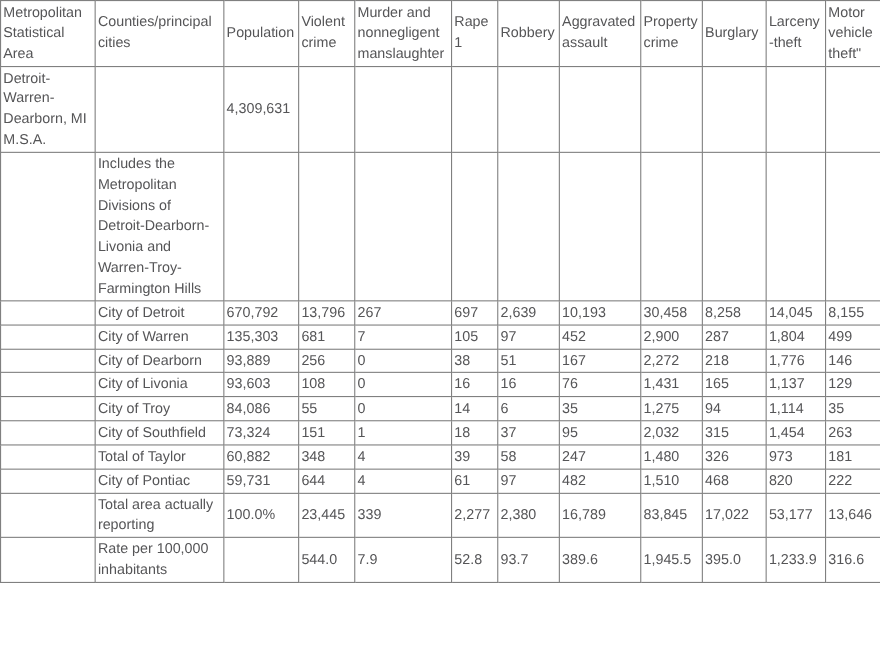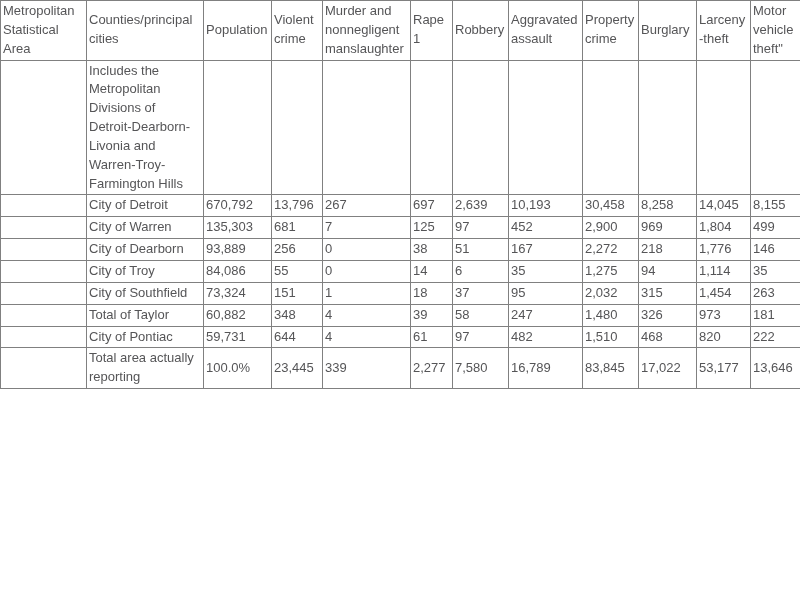--- a/index.html
+++ b/index.html
@@ -76,20 +76,34 @@
           <th>Robbery</th>
           <th>Aggravated assault</th>
           <th>Property crime</th>
           <th>Burglary</th>
           <th>Larceny-theft</th>
           <th>Motor vehicle theft"</th>
         </tr>
     </thead>
     <tbody>
         <tr>
+          <td>Detroit-Warren-Dearborn, MI M.S.A.</td>
+          <td></td>
+          <td>4,309,631</td>
+          <td></td>
+          <td></td>
+          <td></td>
+          <td></td>
+          <td></td>
+          <td></td>
+          <td></td>
+          <td></td>
+          <td></td>
+        </tr>
+        <tr>
           <td></td>
           <td>Includes the Metropolitan Divisions of Detroit-Dearborn-Livonia and Warren-Troy-Farmington Hills</td>
           <td></td>
           <td></td>
           <td></td>
           <td></td>
           <td></td>
           <td></td>
           <td></td>
           <td></td>
@@ -109,44 +123,58 @@
           <td>8,258</td>
           <td>14,045</td>
           <td>8,155</td>
         </tr>
         <tr>
           <td></td>
           <td>City of Warren</td>
           <td>135,303</td>
           <td>681</td>
           <td>7</td>
-          <td>125</td>
+          <td>105</td>
           <td>97</td>
           <td>452</td>
           <td>2,900</td>
-          <td>969</td>
+          <td>287</td>
           <td>1,804</td>
           <td>499</td>
         </tr>
         <tr>
           <td></td>
           <td>City of Dearborn</td>
           <td>93,889</td>
           <td>256</td>
           <td>0</td>
           <td>38</td>
           <td>51</td>
           <td>167</td>
           <td>2,272</td>
           <td>218</td>
           <td>1,776</td>
           <td>146</td>
         </tr>
         <tr>
           <td></td>
+          <td>City of Livonia</td>
+          <td>93,603</td>
+          <td>108</td>
+          <td>0</td>
+          <td>16</td>
+          <td>16</td>
+          <td>76</td>
+          <td>1,431</td>
+          <td>165</td>
+          <td>1,137</td>
+          <td>129</td>
+        </tr>
+        <tr>
+          <td></td>
           <td>City of Troy</td>
           <td>84,086</td>
           <td>55</td>
           <td>0</td>
           <td>14</td>
           <td>6</td>
           <td>35</td>
           <td>1,275</td>
           <td>94</td>
           <td>1,114</td>
@@ -194,22 +222,36 @@
           <td>820</td>
           <td>222</td>
         </tr>
         <tr>
           <td></td>
           <td>Total area actually reporting</td>
           <td>100.0%</td>
           <td>23,445</td>
           <td>339</td>
           <td>2,277</td>
-          <td>7,580</td>
+          <td>2,380</td>
           <td>16,789</td>
           <td>83,845</td>
           <td>17,022</td>
           <td>53,177</td>
           <td>13,646</td>
         </tr>
+        <tr>
+          <td></td>
+          <td>Rate per 100,000 inhabitants</td>
+          <td></td>
+          <td>544.0</td>
+          <td>7.9</td>
+          <td>52.8</td>
+          <td>93.7</td>
+          <td>389.6</td>
+          <td>1,945.5</td>
+          <td>395.0</td>
+          <td>1,233.9</td>
+          <td>316.6</td>
+        </tr>
       </tbody>
   </table>
 </div>
 
 </body></html>

